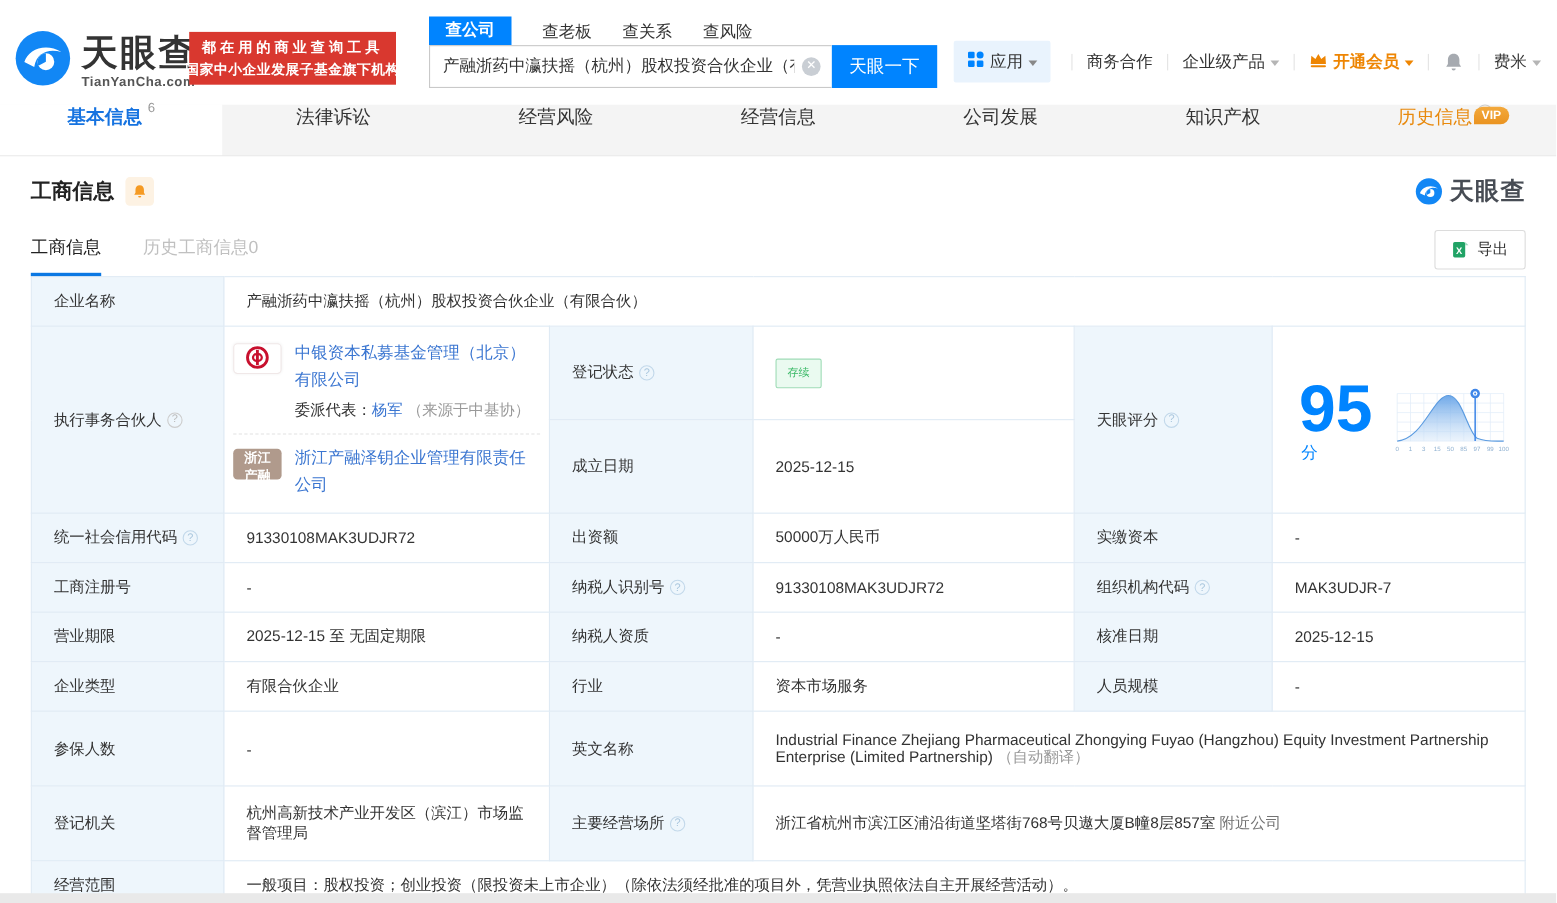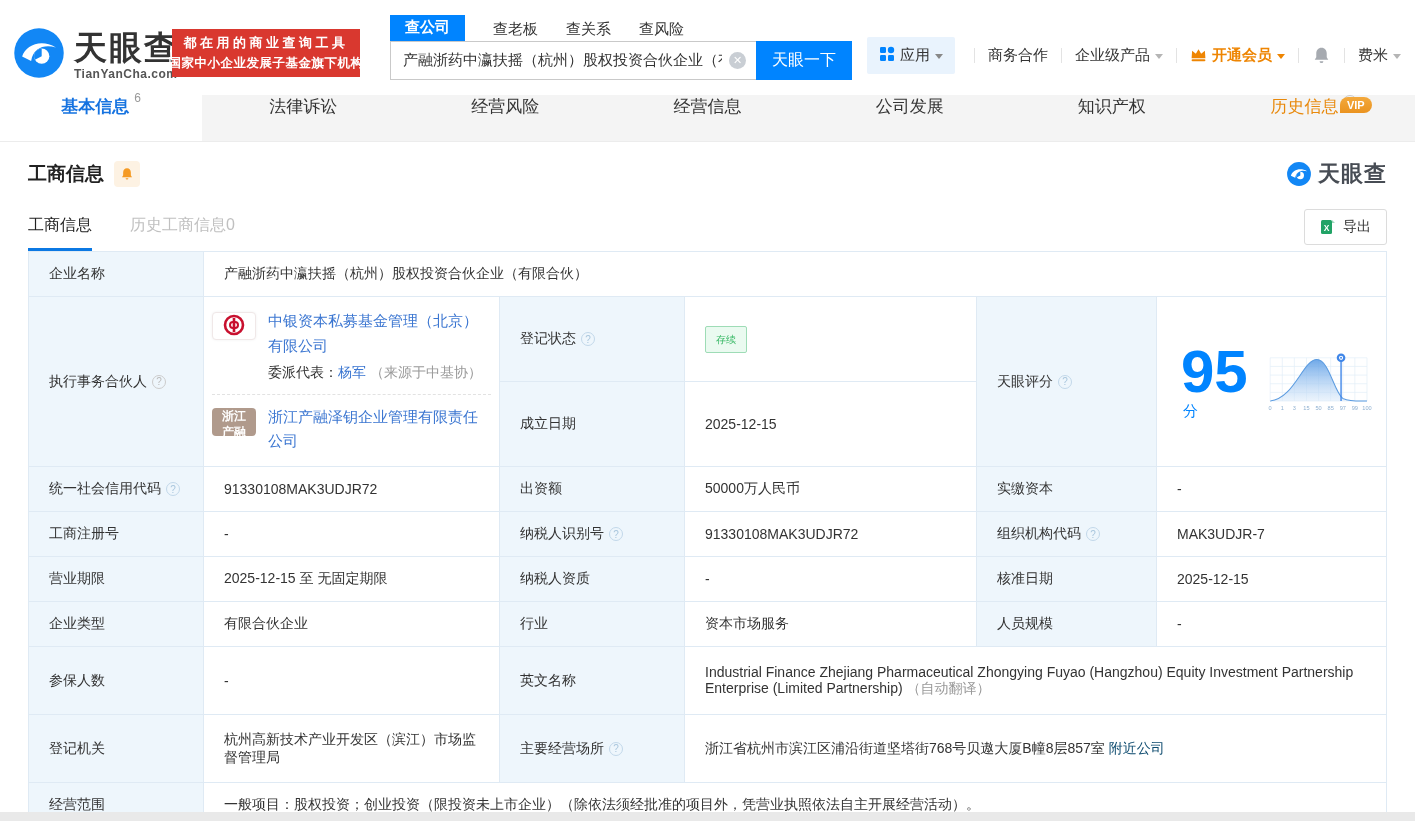--- a/index.html
+++ b/index.html
@@ -71,21 +71,21 @@
   
   table.info { width:1359px; margin:0 28px; border-collapse:collapse; table-layout:fixed; font-size:14px; }
   table.info td { border:1px solid #dfeaf4; padding:8px 20px; vertical-align:middle; color:#333; word-break:break-word; }
   td.lbl { background:#eef6fc; }
   .lbl-inner { display:flex; align-items:center; }
   tr.h45 { height:45px; } tr.h80 { height:80px; } tr.h68 { height:68px; }
 
   .status-badge { display:inline-block; padding:6px 10px; font-size:10px; color:#38b865; background:#eafaf0;
                   border:1px solid #9edcb6; border-radius:2px; line-height:1.3; }
   a.tlink { color:#3b76d1; text-decoration:none; cursor:pointer; }
-  a.tlink.bright { color:#0c4a6e; }
+  a.tlink.bright { color:#737373; }
   .gray-note { color:#999; }
 
   .partners-cell { padding:12px 8px !important; }
   .partner { display:flex; gap:12px; align-items:flex-start; }
   .partner + .partner-divider { border-top:1px dashed #e2e2e2; margin:10px 0; }
   .p-logo { width:44px; height:28px; flex:none; border-radius:4px; display:flex; justify-content:center; margin-top:3px; }
   .p-logo.boc { background:#fff; border:1px solid #f0e8e8; box-shadow:0 0 3px rgba(0,0,0,.06); }
   .p-logo.zjcr { background:#b09a8c; color:#fff; font-size:12px; line-height:1.35; text-align:center; font-weight:bold; }
   .p-body { line-height:1.65; font-size:15px; }
   .p-rep { font-size:14px; margin-top:2px; }

